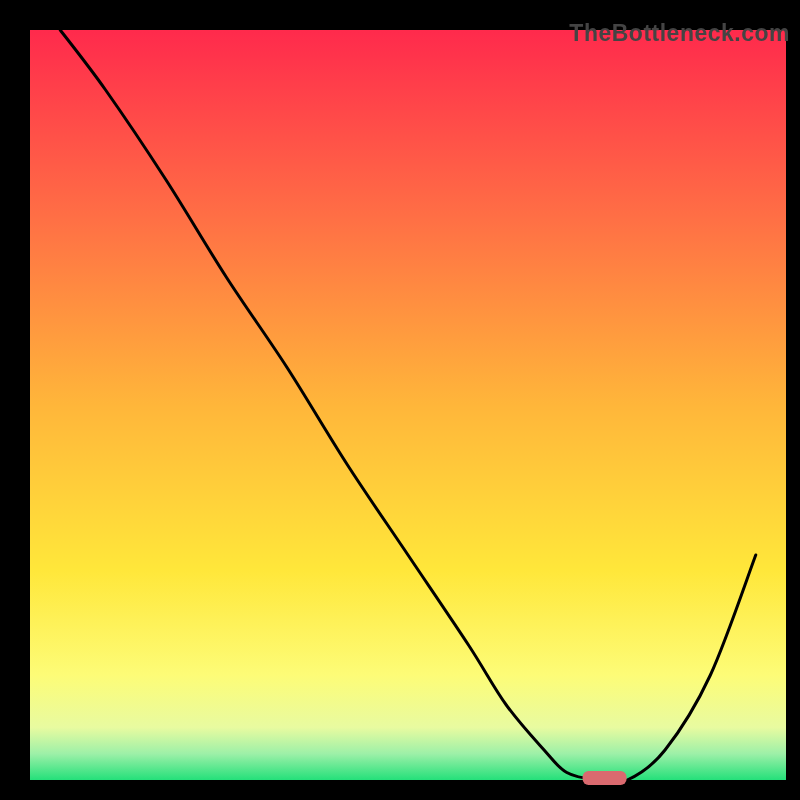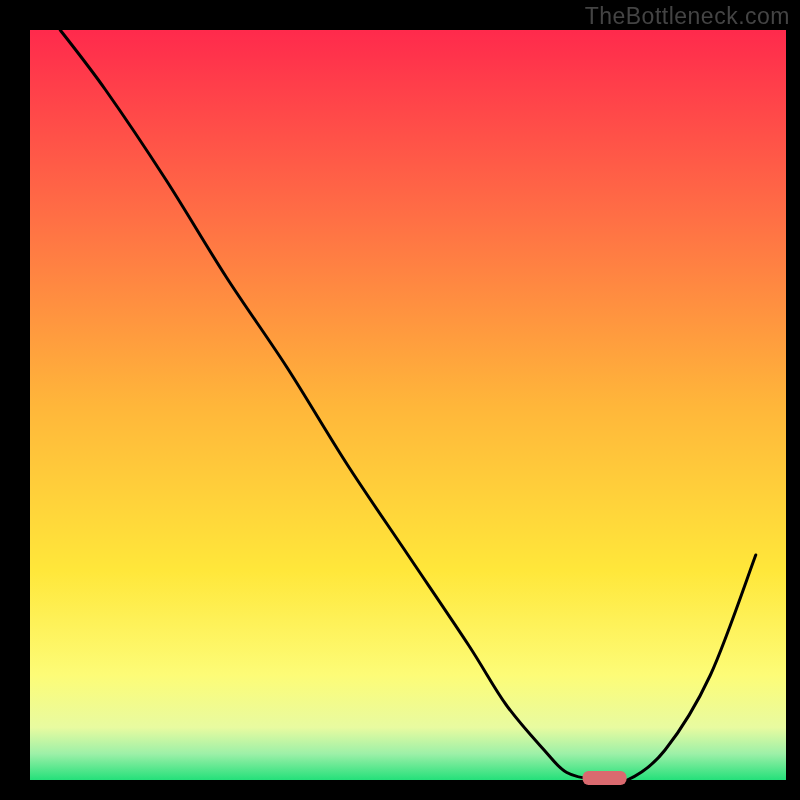--- a/index.html
+++ b/index.html
@@ -12,25 +12,25 @@
     overflow: hidden;
   }
   .frame {
     position: relative;
     width: 800px;
     height: 800px;
     background: #000;
   }
   .watermark {
     position: absolute;
-    top: 3px;
+    top: 20px;
     right: 10px;
     color: #444;
     font-size: 23px;
-    font-weight: 400;
+    font-weight: 700;
     letter-spacing: 0.5px;
     user-select: none;
   }
   svg {
     display: block;
   }
 </style>
 </head>
 <body>
 

